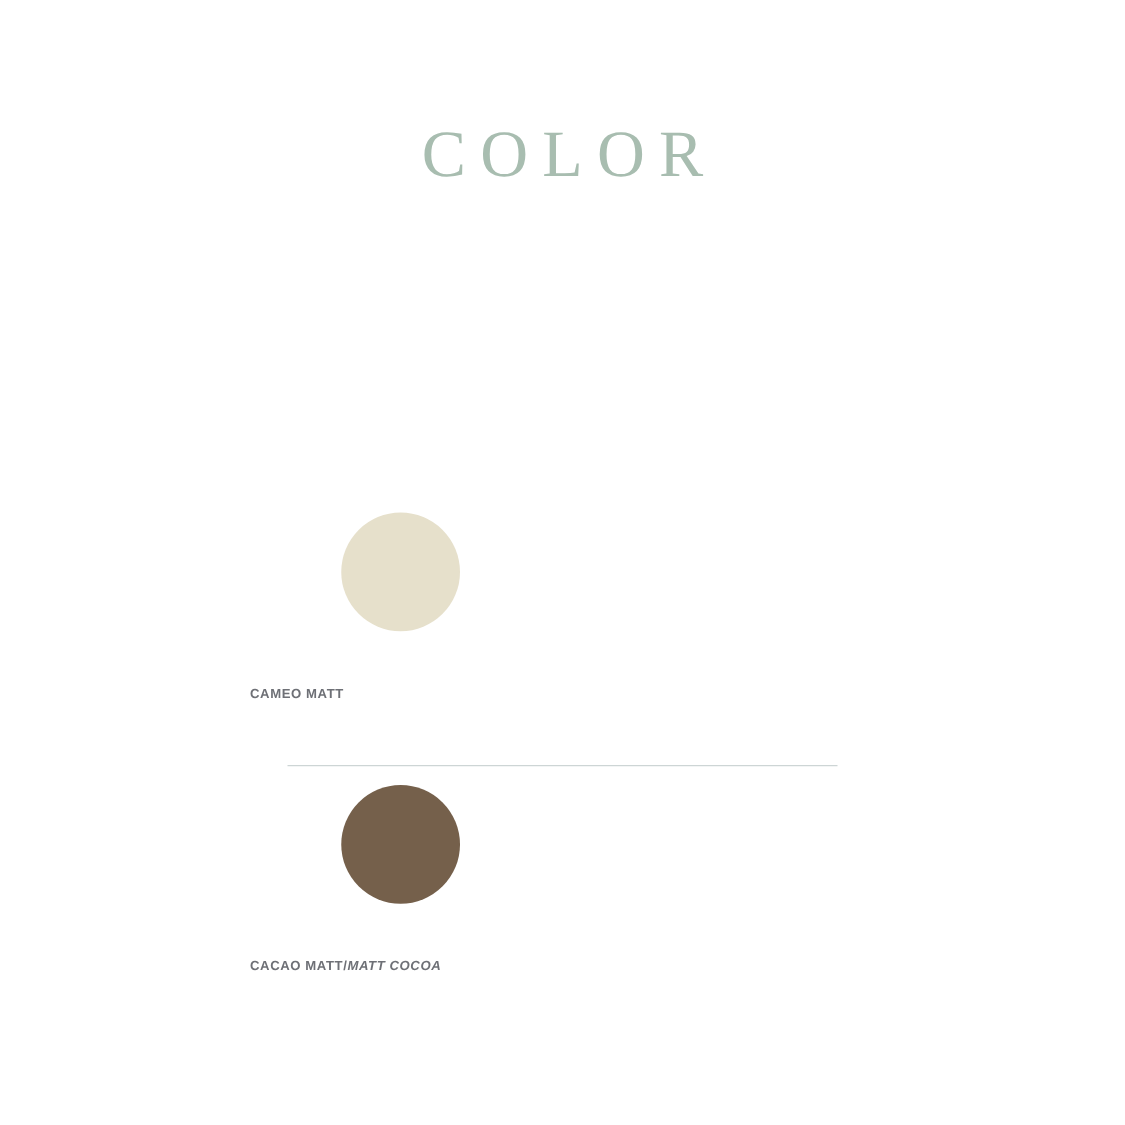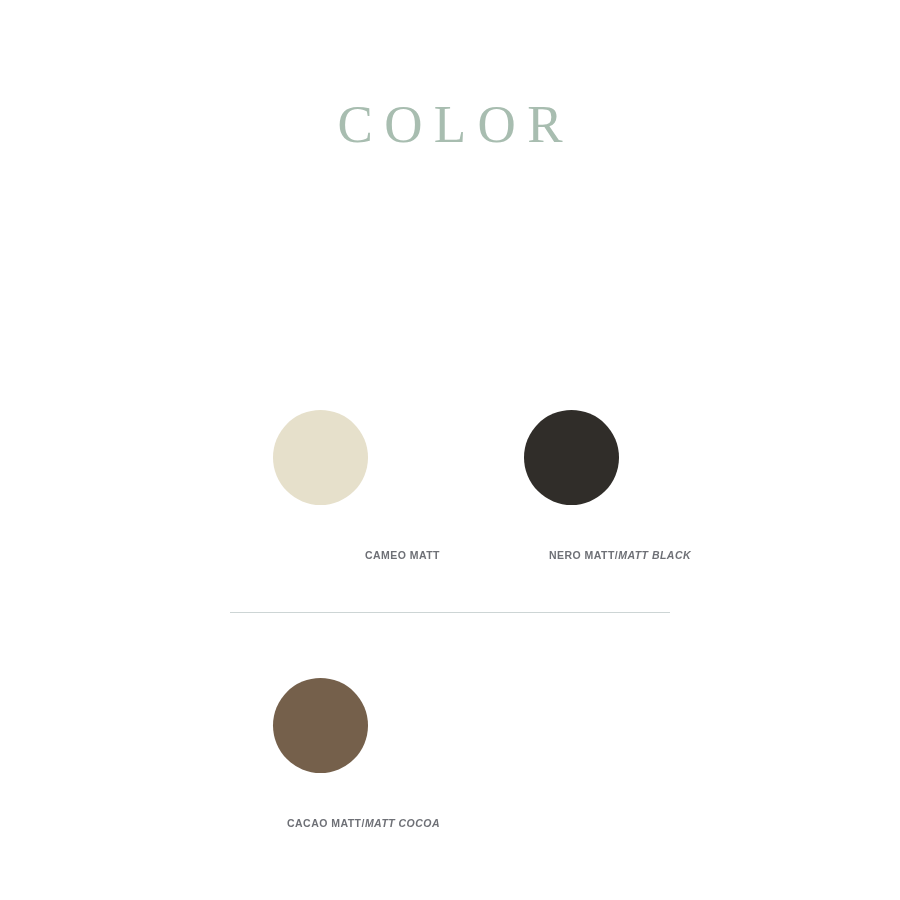--- a/index.html
+++ b/index.html
@@ -51,21 +51,21 @@
     left: 0;
     top: 0;
     width: 900px;
     height: 900px;
   }
 
   .swatch-cell {
     position: absolute;
     width: 240px;
     margin-left: -120px;   
-    text-align: right;
+    text-align: left;
   }
 
   .swatch-dot {
     width: 95px;
     height: 95px;
     border-radius: 50%;
     margin: 0 auto;
     display: block;
   }
 
@@ -102,25 +102,21 @@
 <div id="page" style="background: rgb(255, 255, 255);">
 
   <div class="page-title" style="color: rgb(168, 189, 176);">COLOR</div>
 
   <div class="swatch-grid">
 
   <div class="swatch-cell" style="left: 320px; top: 409.5px;">
         <span class="swatch-dot" title="CAMEO MATT" style="width: 95px; height: 95px; background: rgb(230, 224, 203);"></span>
         <div class="swatch-label" style="color: rgb(110, 112, 118);"><span class="label-it">CAMEO MATT</span></div>
       </div>
-      <div class="swatch-cell" style="left: 571px; top: 409.5px;">
-        <span class="swatch-dot" title="NERO MATT/MATT BLACK" style="width: 95px; height: 95px; background: rgb(48, 45, 41);"></span>
-        <div class="swatch-label" style="color: rgb(110, 112, 118);"><span class="label-it">NERO MATT</span><span class="label-sep">/</span><span class="label-en">MATT BLACK</span></div>
-      </div>
-      <div class="swatch-cell" style="left: 320px; top: 678px;">
+      <div class="swatch-cell" style="left: 320px; top: 628px;">
         <span class="swatch-dot" title="CACAO MATT/MATT COCOA" style="width: 95px; height: 95px; background: rgb(117, 96, 75);"></span>
         <div class="swatch-label" style="color: rgb(110, 112, 118);"><span class="label-it">CACAO MATT</span><span class="label-sep">/</span><span class="label-en">MATT COCOA</span></div>
       </div>
     </div>
 
   <div class="row-divider" style="background: rgb(205, 213, 213);"></div>
 
 </div>
 
 </body></html>

